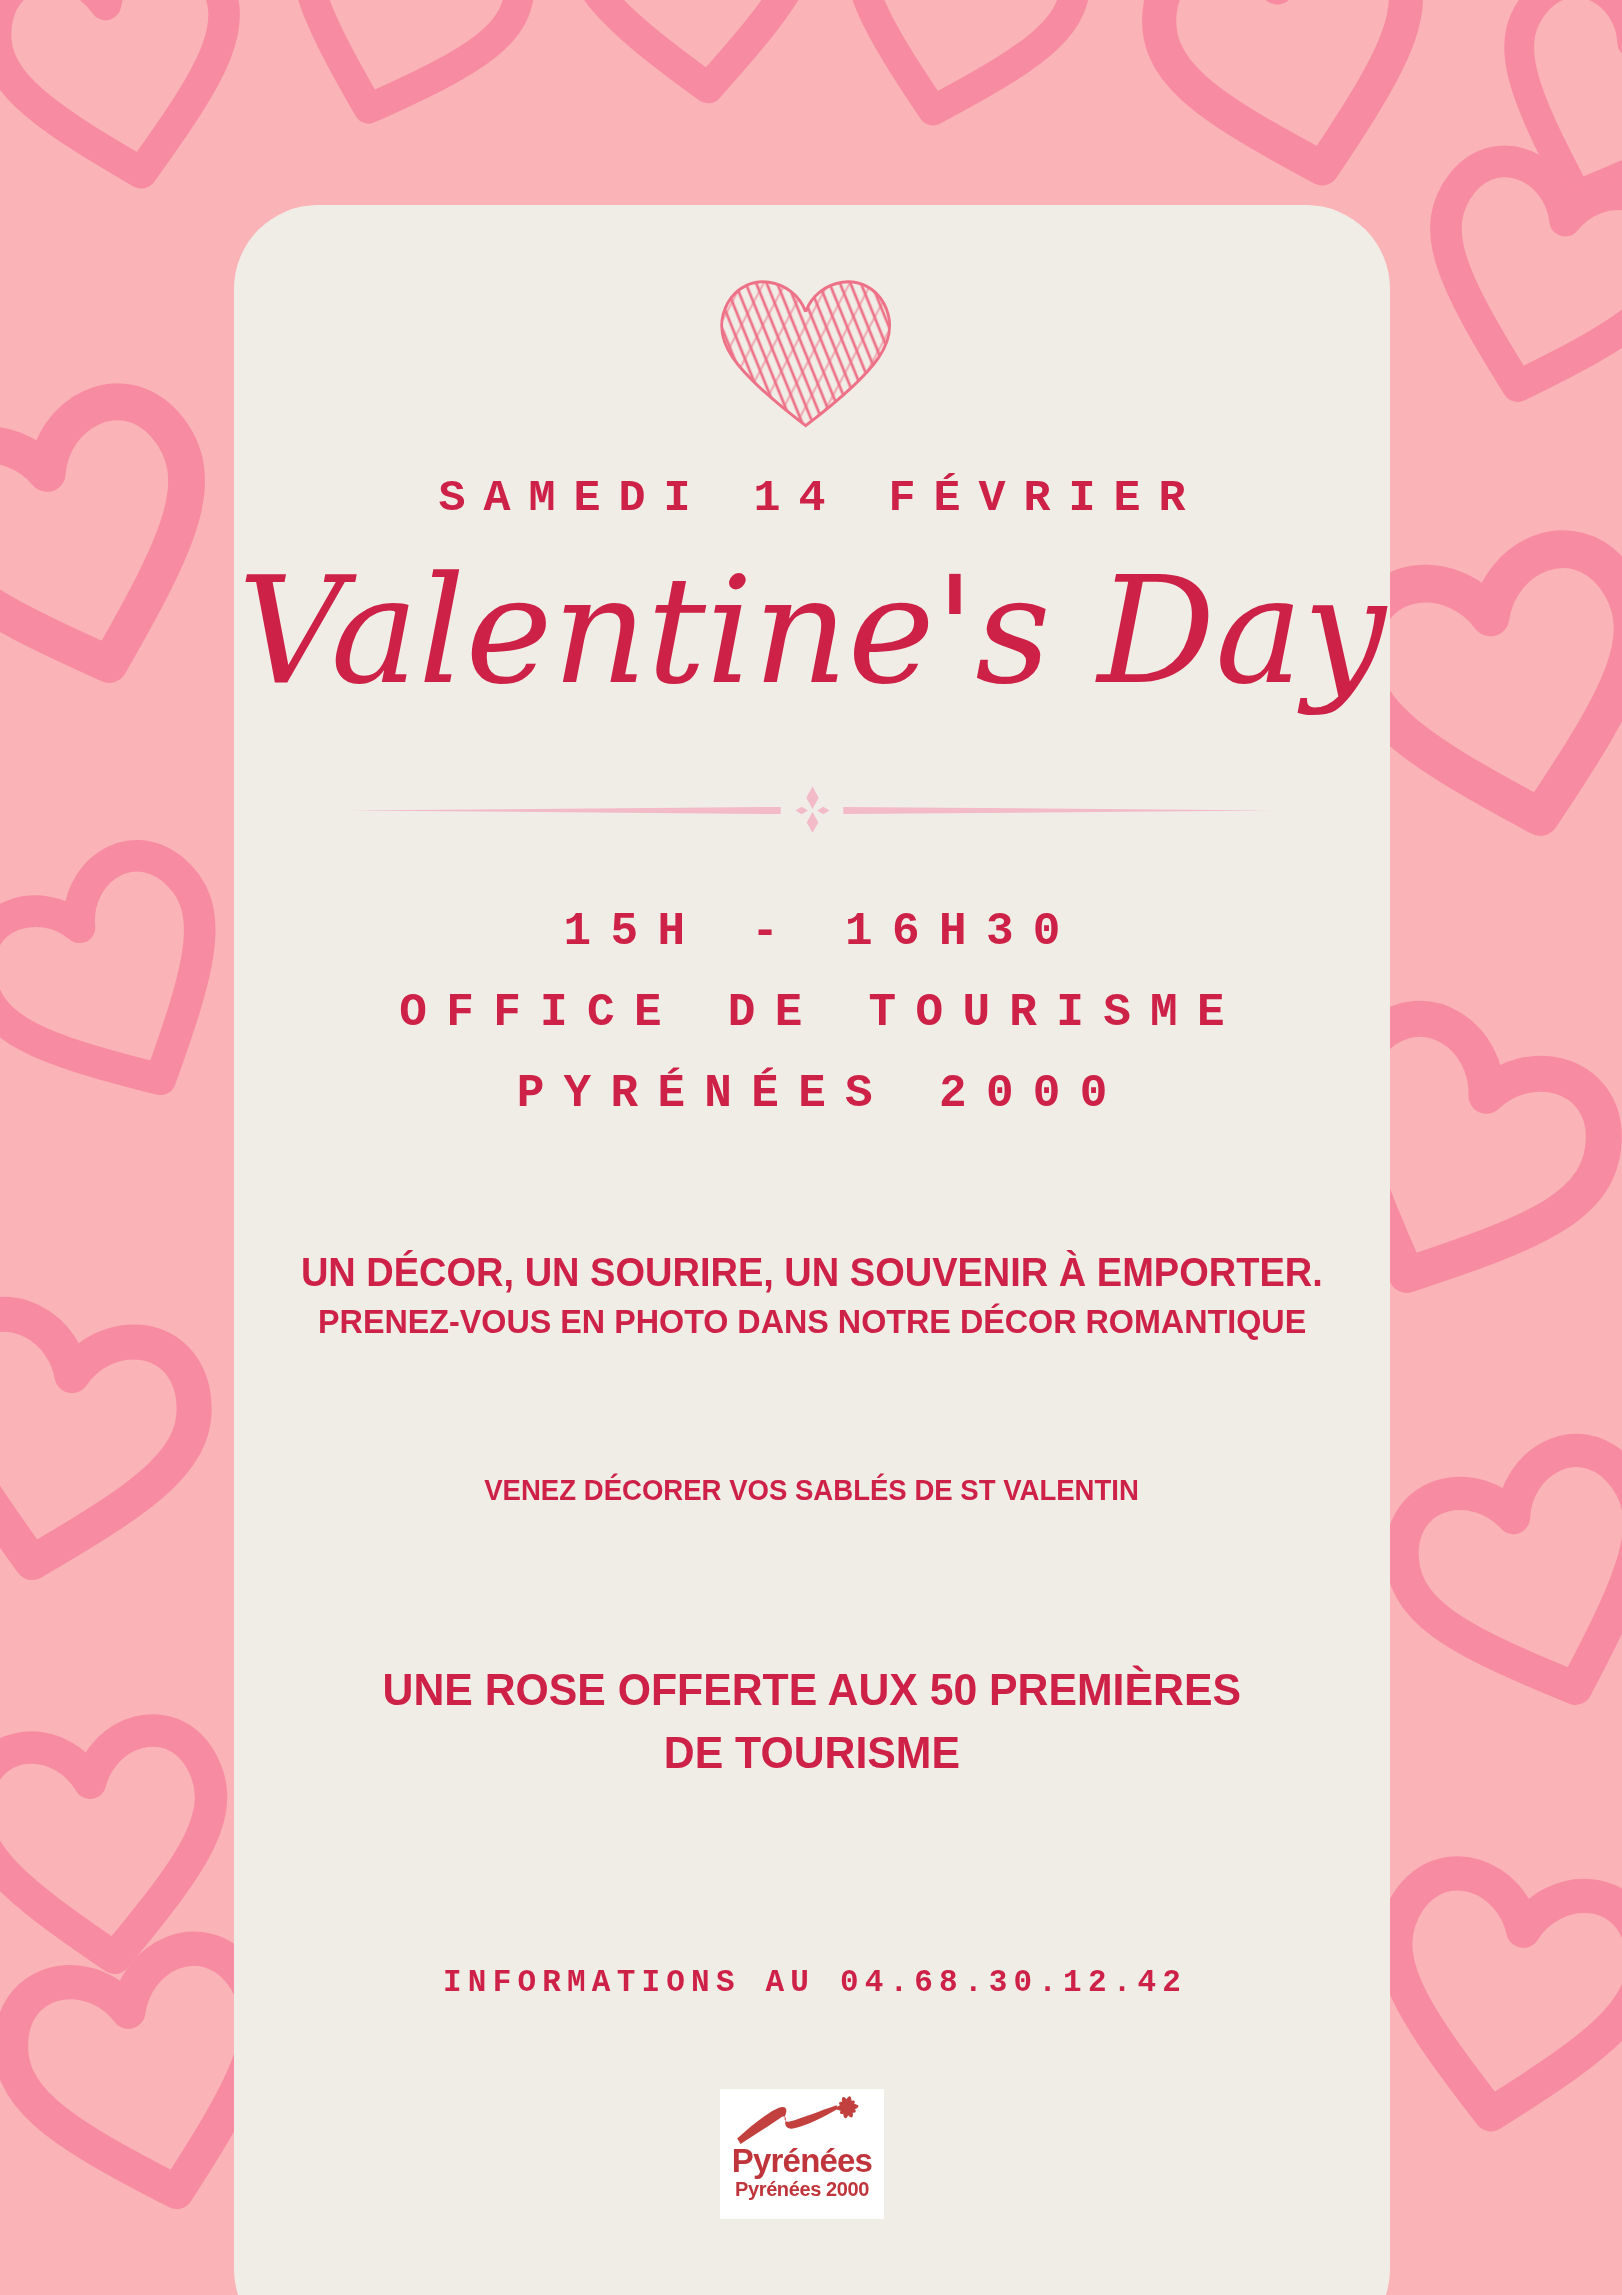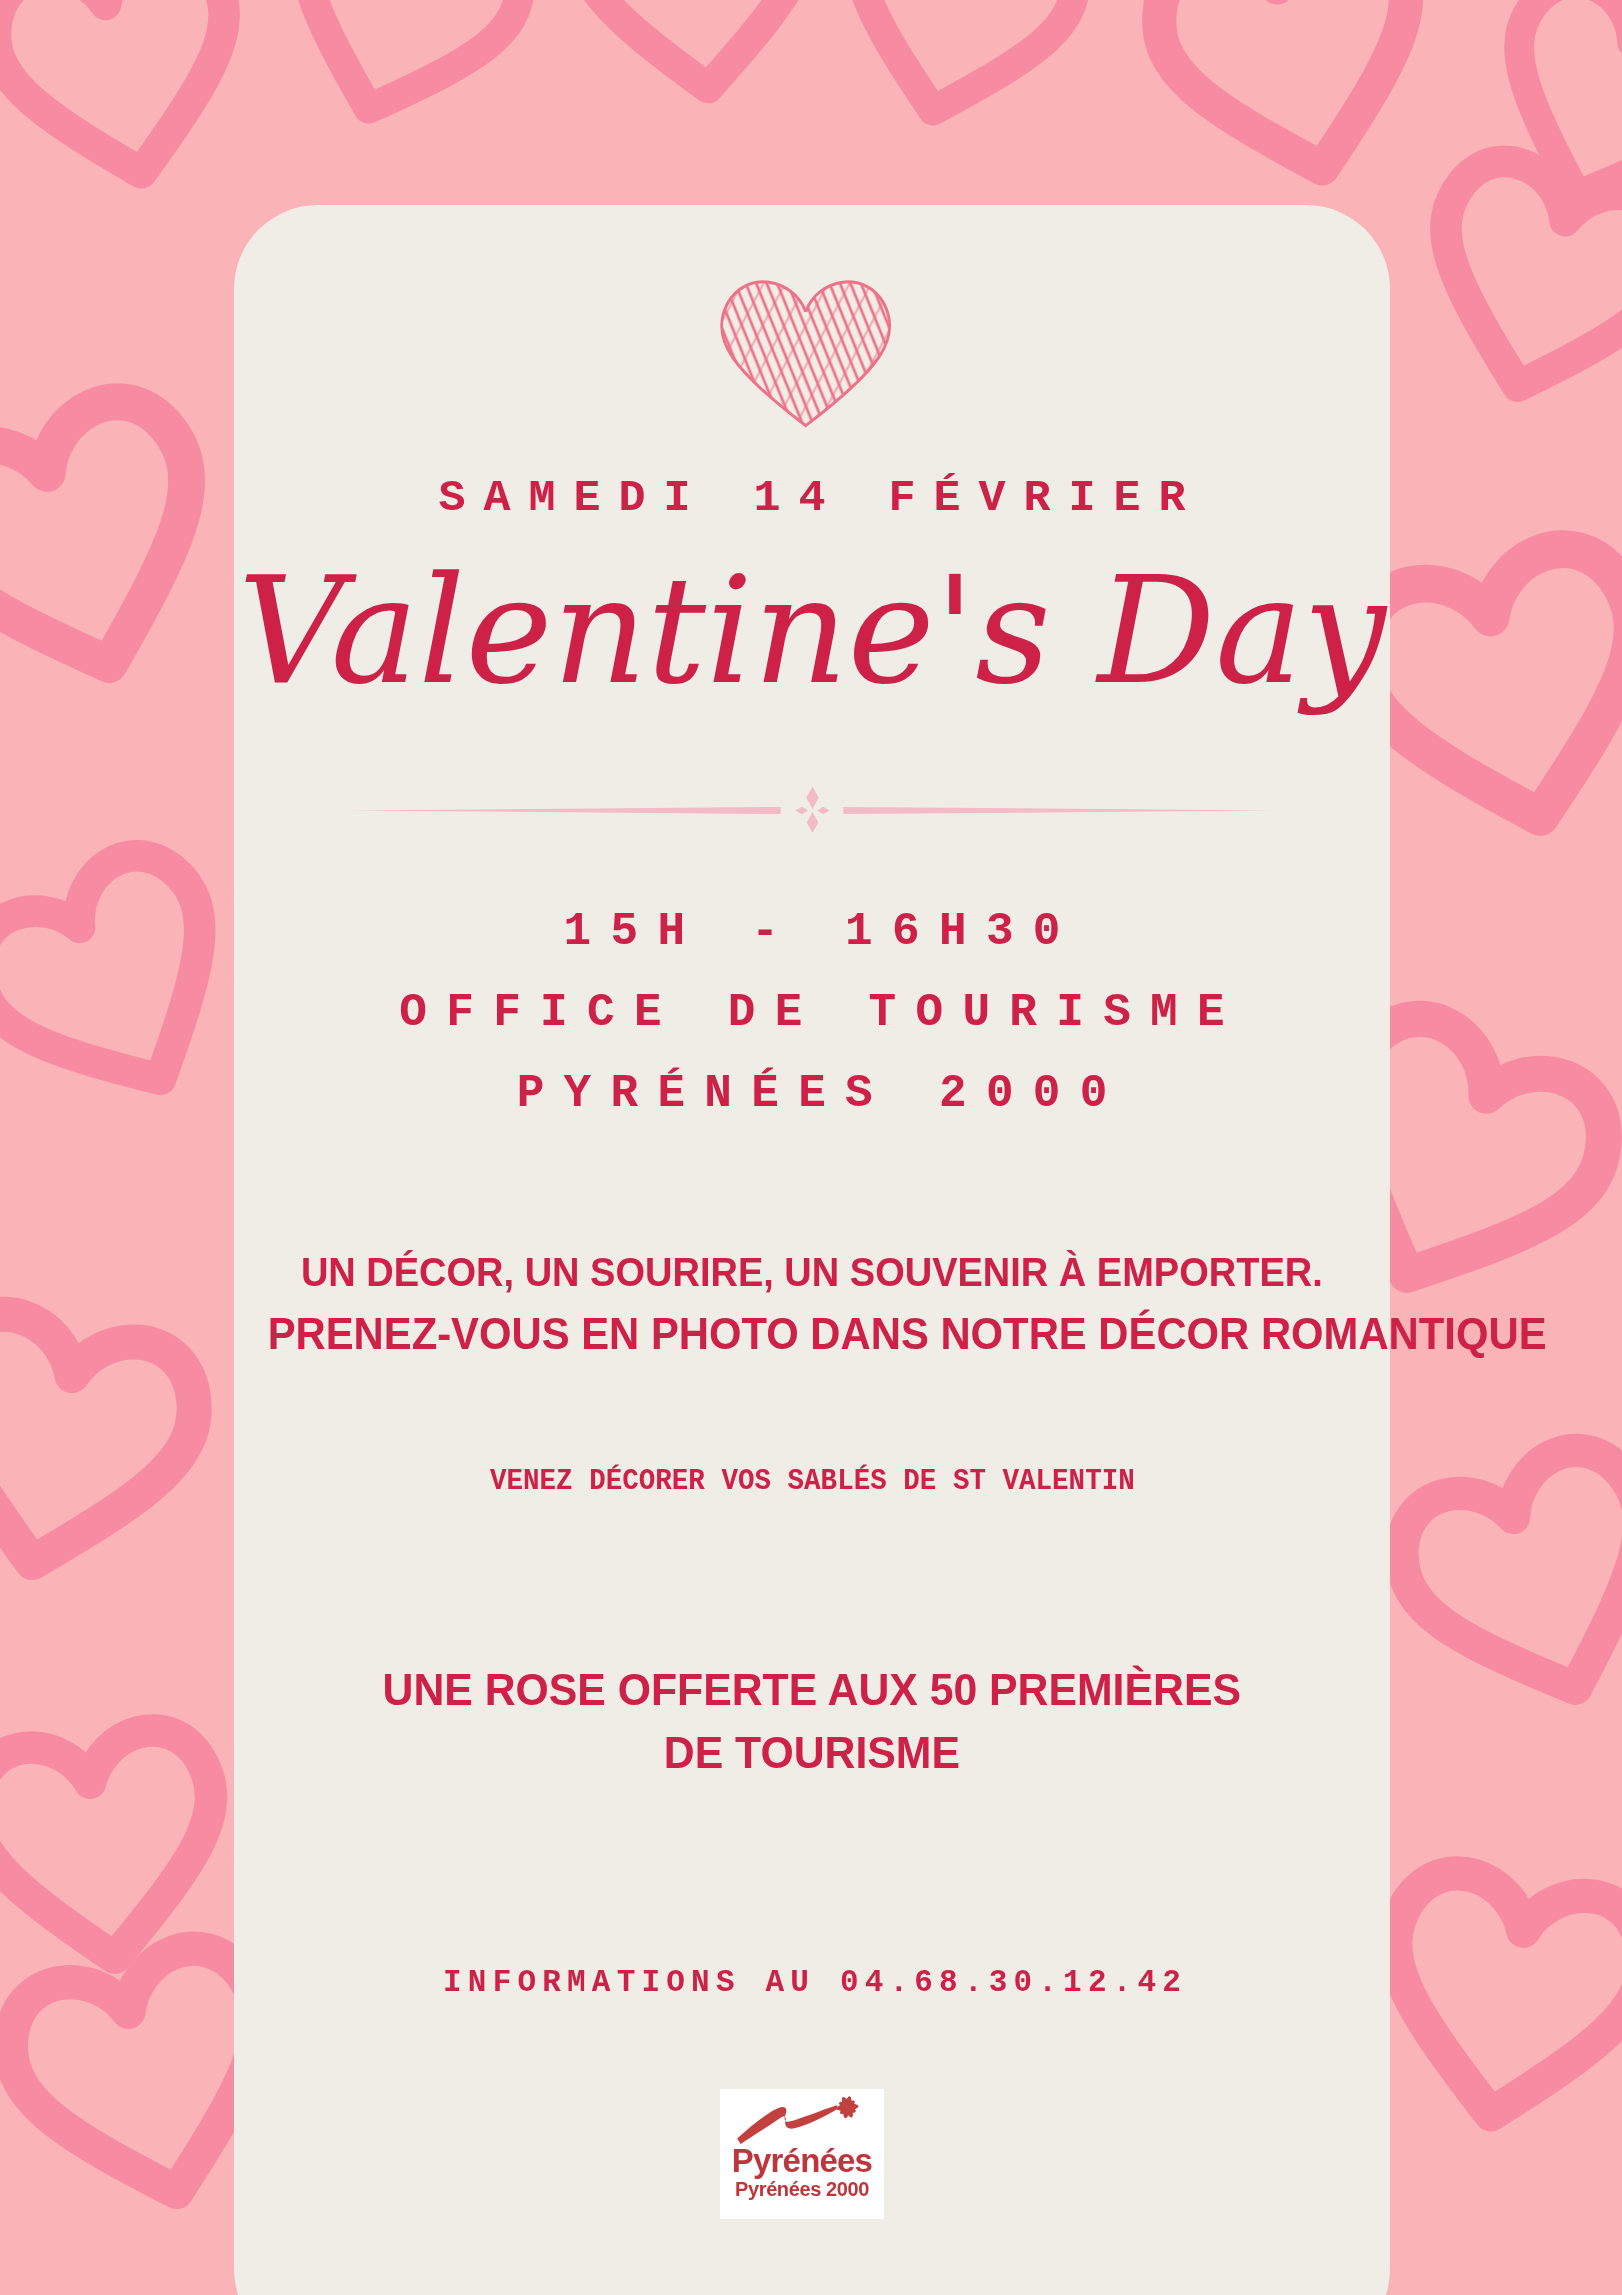--- a/index.html
+++ b/index.html
@@ -53,24 +53,24 @@
   .div-line.right{clip-path:polygon(0 0,100% 50%,0 100%);}
   .schedule{top:687px;font-size:46px;line-height:81px;letter-spacing:0.42em;text-indent:0.42em;}
   .hl{position:absolute;left:0;right:0;text-align:center;color:#ce2148;}
   .hl-title,.hl-sub,.hl-line{
     font-family:"Liberation Sans", sans-serif;
     font-weight:bold;color:#ce2148;text-align:center;white-space:nowrap;
   }
   .squeeze{display:inline-block;transform:scaleX(0.95);transform-origin:50% 50%;white-space:nowrap;}
   .hl0{top:1043px;}
   .hl0 .hl-title{font-size:40px;line-height:49px;}
-  .hl0 .hl-sub{font-size:44px;line-height:43px;margin-top:15px;}
+  .hl0 .hl-sub{font-size:34px;line-height:43px;margin-top:3px;}
   .hl1{top:1258px;}
   .hl1 .hl-title{font-size:41px;line-height:51px;}
-  .hl1 .hl-sub{font-size:29px;line-height:38px;font-family:Liberation Mono, monospace;}
+  .hl1 .hl-sub{font-size:29px;line-height:38px;margin-top:8px;}
   .hl2{top:1453px;}
   .hl2 .hl-line{font-size:45px;line-height:63px;}
   .info-line{top:1760px;font-size:31px;letter-spacing:0.20em;text-indent:0.20em;}
   .logo{
     position:absolute;left:720px;top:2089px;
     width:164px;height:130px;
     background:#ffffff;
     text-align:center;
     z-index:2;
   }

